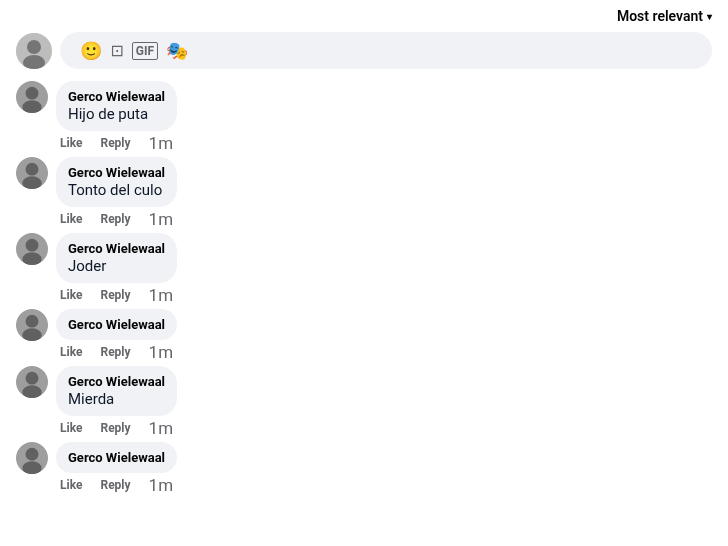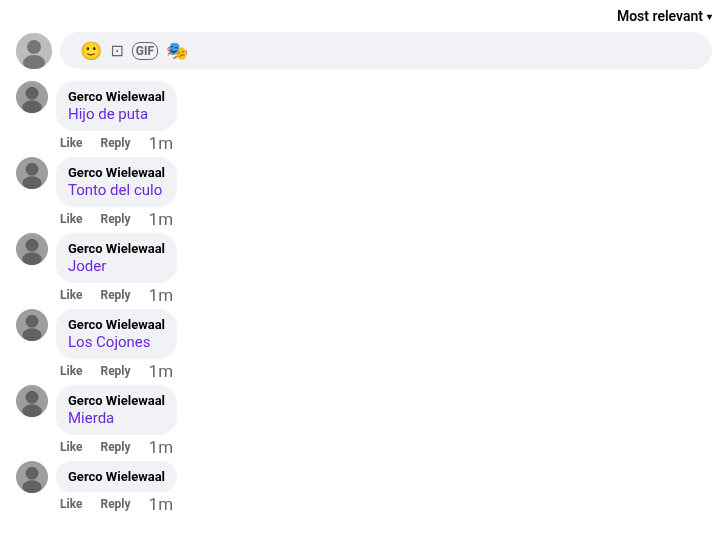--- a/index.html
+++ b/index.html
@@ -126,21 +126,21 @@
     }
 
     .comment-author {
       font-weight: 700;
       font-size: 13px;
       color: #050505;
     }
 
     .comment-text {
       font-size: 15px;
-      color: #6d28d9;
+      color: #0f172a;
       margin-top: 1px;
     }
 
     .comment-actions {
       display: flex;
       align-items: center;
       gap: 18px;
       margin-top: 2px;
       padding-left: 4px;
     }
@@ -172,21 +172,21 @@
     <svg viewBox="0 0 36 36" xmlns="http://www.w3.org/2000/svg">
       <circle cx="18" cy="18" r="18" fill="#bdbdbd"></circle>
       <circle cx="18" cy="14" r="7" fill="#757575"></circle>
       <ellipse cx="18" cy="30" rx="11" ry="8" fill="#757575"></ellipse>
     </svg>
   </div>
   <div class="comment-input-box">
     <div class="input-icons">
       <span class="input-icon">🙂</span>
       <span class="input-icon" style="font-size:16px;">⊡</span>
-      <span class="input-icon" style="font-size:12px; font-weight:700; border:1.5px solid #65676b; border-radius:8px; padding:1px 3px;">GIF</span>
+      <span class="input-icon" style="font-size:12px; font-weight:700; border:1.5px solid #65676b; border-radius:2px; padding:1px 3px;">GIF</span>
       <span class="input-icon">🎭</span>
     </div>
   </div>
 </div>
 
 <div class="comments-list" id="comments-container">
 <div class="comment-item">
     <div class="comment-avatar">
       <svg viewBox="0 0 32 32" xmlns="http://www.w3.org/2000/svg">
     <circle cx="16" cy="16" r="16" fill="#9e9e9e"></circle>
@@ -250,21 +250,20 @@
     <div class="comment-avatar">
       <svg viewBox="0 0 32 32" xmlns="http://www.w3.org/2000/svg">
     <circle cx="16" cy="16" r="16" fill="#9e9e9e"></circle>
     <circle cx="16" cy="12.16" r="6.4" fill="#616161"></circle>
     <ellipse cx="16" cy="26.24" rx="9.6" ry="7.04" fill="#616161"></ellipse>
   </svg>
     </div>
     <div class="comment-body">
       <div class="comment-bubble">
         <div class="comment-author">Gerco Wielewaal</div>
-        <div class="comment-text">Los Cojones</div>
       </div>
       <div class="comment-actions">
         <span class="action-link">Like</span>
         <span class="action-link">Reply</span>
         <span class="action-time">1m</span>
       </div>
     </div>
   </div>
     <div class="comment-item">
     <div class="comment-avatar">

